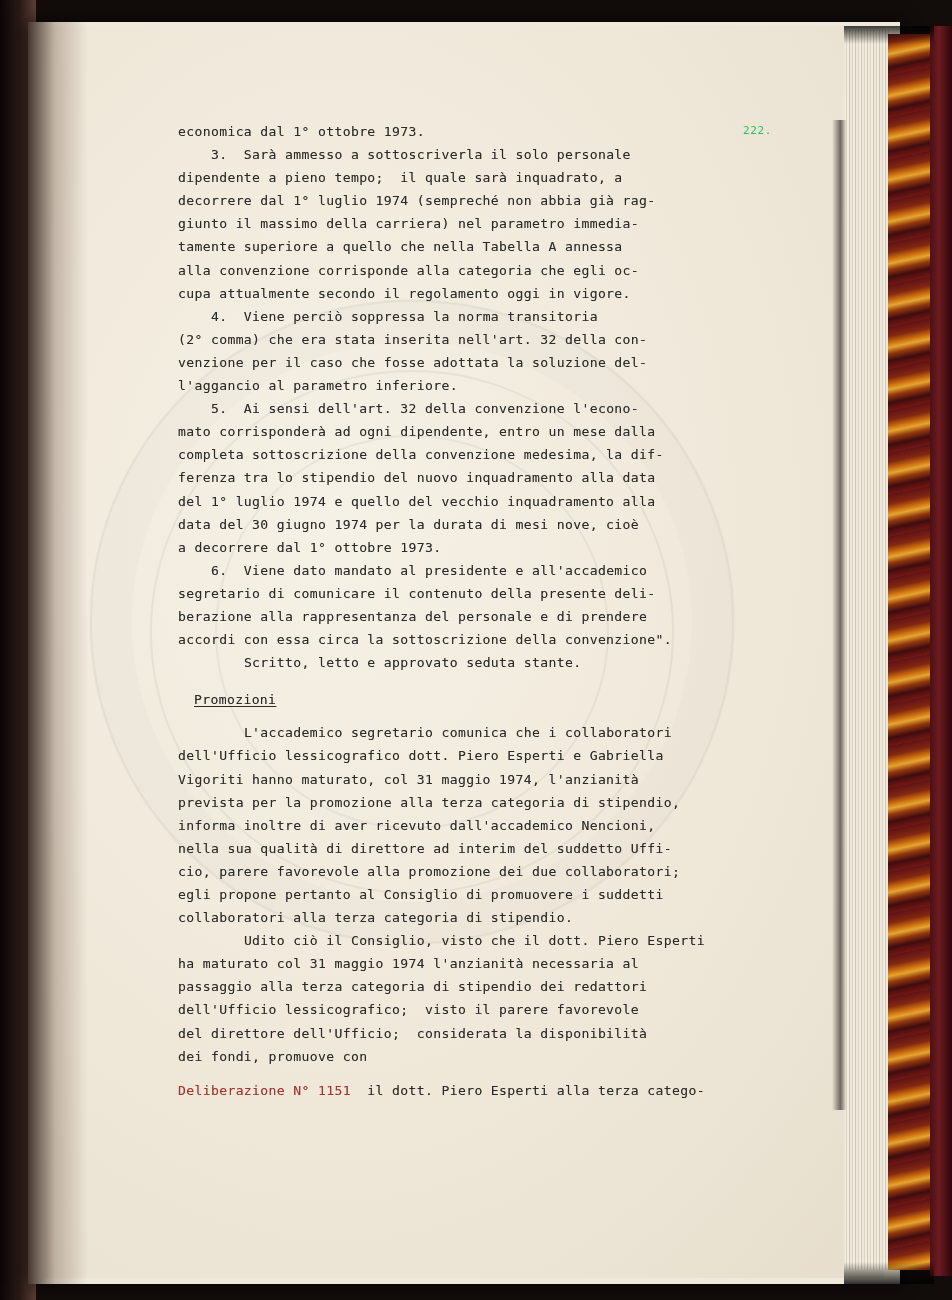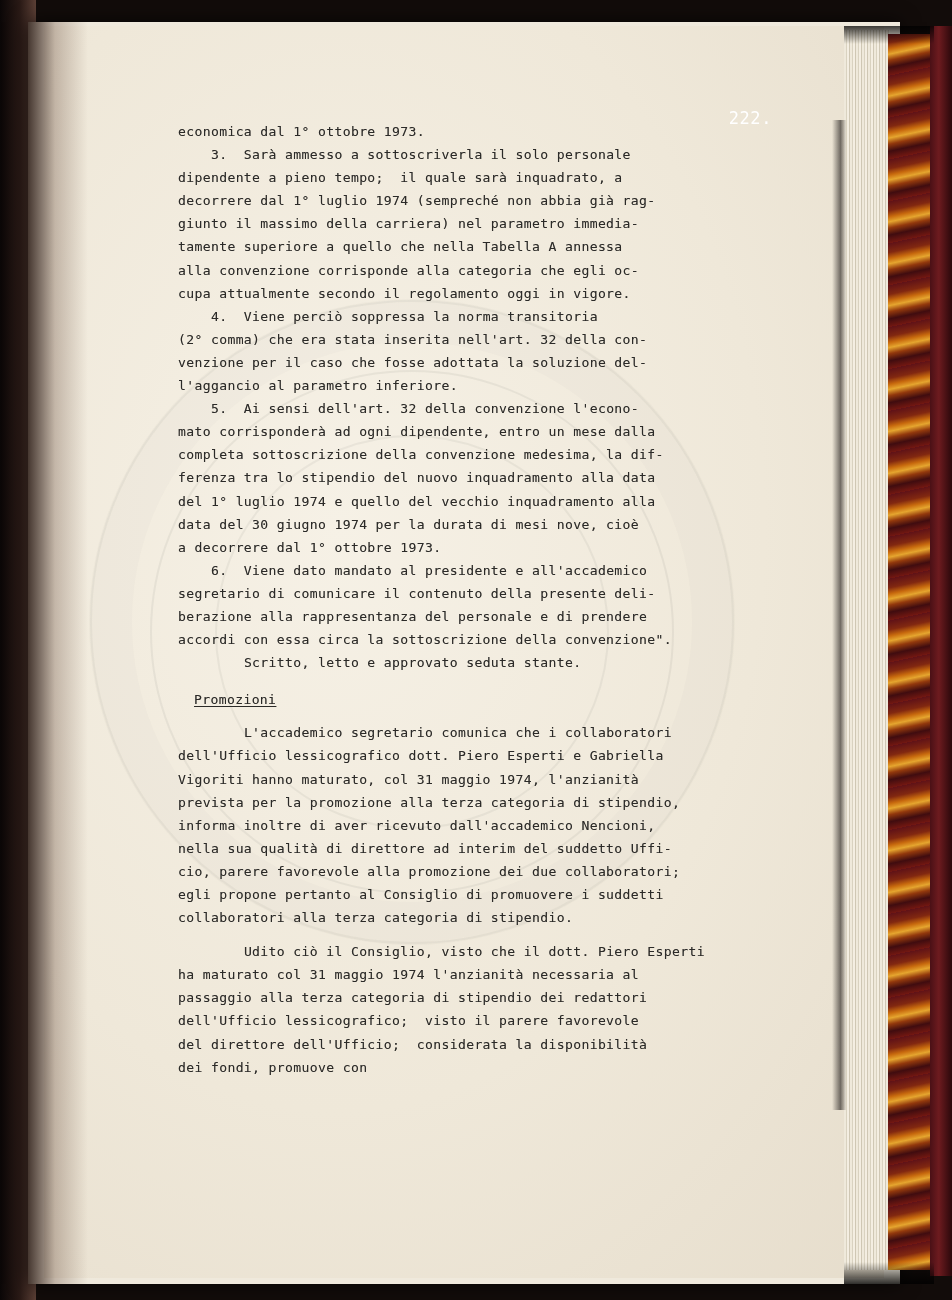--- a/index.html
+++ b/index.html
@@ -158,32 +158,32 @@
     color: #2b2a28;
     font-family: "DejaVu Sans Mono", monospace;
     font-size: 13.1px;
     line-height: 23.1px;
     letter-spacing: 0.35px;
     text-shadow: 0 0 0.6px rgba(50,45,40,0.35);
   }
   .folio {
     position: absolute;
     right: 180px;
-    top: 108px;
+    top: 124px;
     font-family: "DejaVu Sans Mono", monospace;
-    font-size: 17px;
+    font-size: 11px;
     letter-spacing: 0.6px;
-    color: #ffffff;
+    color: #22c55e;
   }
   .p {
     margin: 0;
     white-space: pre-wrap;
   }
   .u { text-decoration: underline; text-underline-offset: 2px; margin-left: 16px; }
-  .blk { margin-top: 11px; }
+  .blk { }
   .deliberazione {
     color: #a8322c;
     letter-spacing: 0.35px;
   }
   .last-line {
     margin-top: 11px;
     white-space: pre-wrap;
   }
 </style>
 </head>
@@ -243,15 +243,16 @@
 nella sua qualità di direttore ad interim del suddetto Uffi-
 cio, parere favorevole alla promozione dei due collaboratori;
 egli propone pertanto al Consiglio di promuovere i suddetti
 collaboratori alla terza categoria di stipendio.</div>
     <div class="p blk" id="block3">        Udito ciò il Consiglio, visto che il dott. Piero Esperti
 ha maturato col 31 maggio 1974 l'anzianità necessaria al
 passaggio alla terza categoria di stipendio dei redattori
 dell'Ufficio lessicografico;  visto il parere favorevole
 del direttore dell'Ufficio;  considerata la disponibilità
 dei fondi, promuove con</div>
+    <div class="last-line"><span class="deliberazione" style="color: rgb(168, 50, 44);">Deliberazione N° 1151</span><span>  il dott. Piero Esperti alla terza catego-</span></div>
   </div>
 
 </div>
 
 </body></html>

